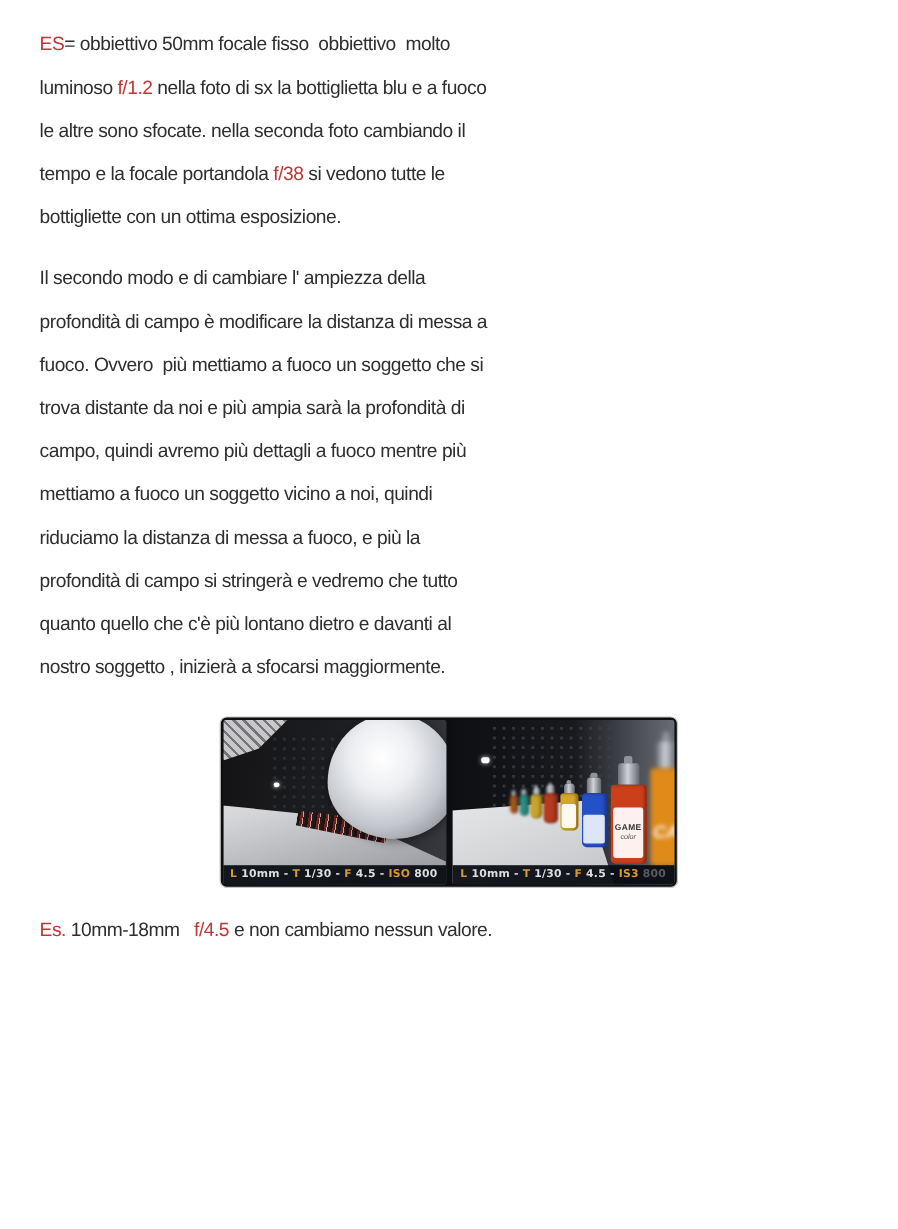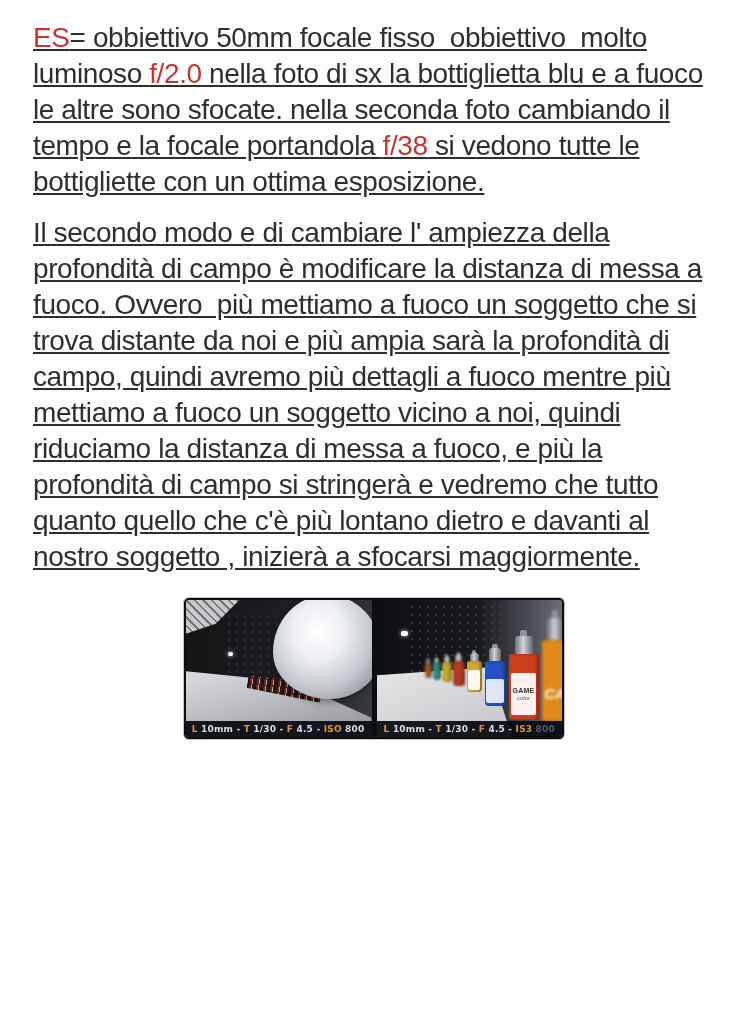--- a/index.html
+++ b/index.html
@@ -11,25 +11,24 @@
   *{box-sizing:border-box;}
   html,body{margin:0;padding:0;}
   body{
     width:748px;height:1024px;overflow:hidden;
     background:#ffffff;
     font-family:"Liberation Sans","DejaVu Sans",sans-serif;
   }
   .page{padding:20px 33px 0 33px;width:748px;}
   .para{
     margin:0 0 15px 0;
-    font-size:28px;line-height:36px;
+    font-size:16px;line-height:36px;
     letter-spacing:-0.4px;
     color:var(--ink);
     white-space:pre-wrap;
-    text-decoration:underline;
   }
   .para .red{color:var(--red);}
 
   
   .figure{
     width:382px;margin:22px auto 18px auto;
     background:#0d0e12;
     border:1px solid #c6c6c6;border-radius:6px;
     padding:2px;
     display:flex;gap:5px;
@@ -128,21 +127,21 @@
   }
   .caption .orange{color:var(--cap-orange);}
   .caption .faint{color:#5a5c62;}
 </style>
 </head>
 <body>
 
 <div class="page">
 
   <p class="para"><span class="red">ES</span><span>= obbiettivo 50mm focale fisso  obbiettivo  molto
-luminoso </span><span class="red">f/2.0</span><span> nella foto di sx la bottiglietta blu e a fuoco
+luminoso </span><span class="red">f/1.2</span><span> nella foto di sx la bottiglietta blu e a fuoco
 le altre sono sfocate. nella seconda foto cambiando il
 tempo e la focale portandola </span><span class="red">f/38</span><span> si vedono tutte le
 bottigliette con un ottima esposizione.</span></p>
 
   <p class="para"><span>Il secondo modo e di cambiare l' ampiezza della
 profondità di campo è modificare la distanza di messa a
 fuoco. Ovvero  più mettiamo a fuoco un soggetto che si
 trova distante da noi e più ampia sarà la profondità di
 campo, quindi avremo più dettagli a fuoco mentre più
 mettiamo a fuoco un soggetto vicino a noi, quindi
@@ -217,16 +216,17 @@
           <div class="cap"></div>
         <div class="body" style="background:#e08a1a;">
           <span class="big-letters">CA</span>
         </div>
       </div>
 
       <div class="caption"><span class="orange">L </span><span>10mm - </span><span class="orange">T </span><span>1/30 - </span><span class="orange">F </span><span>4.5 - </span><span class="orange">IS3 </span><span class="faint">800</span></div>
     </div>
   </div>
 
+  <p class="para"><span class="red">Es.</span><span> 10mm-18mm   </span><span class="red">f/4.5</span><span> e non cambiamo nessun valore.</span></p>
 
 
 
 </div>
 
 </body></html>

